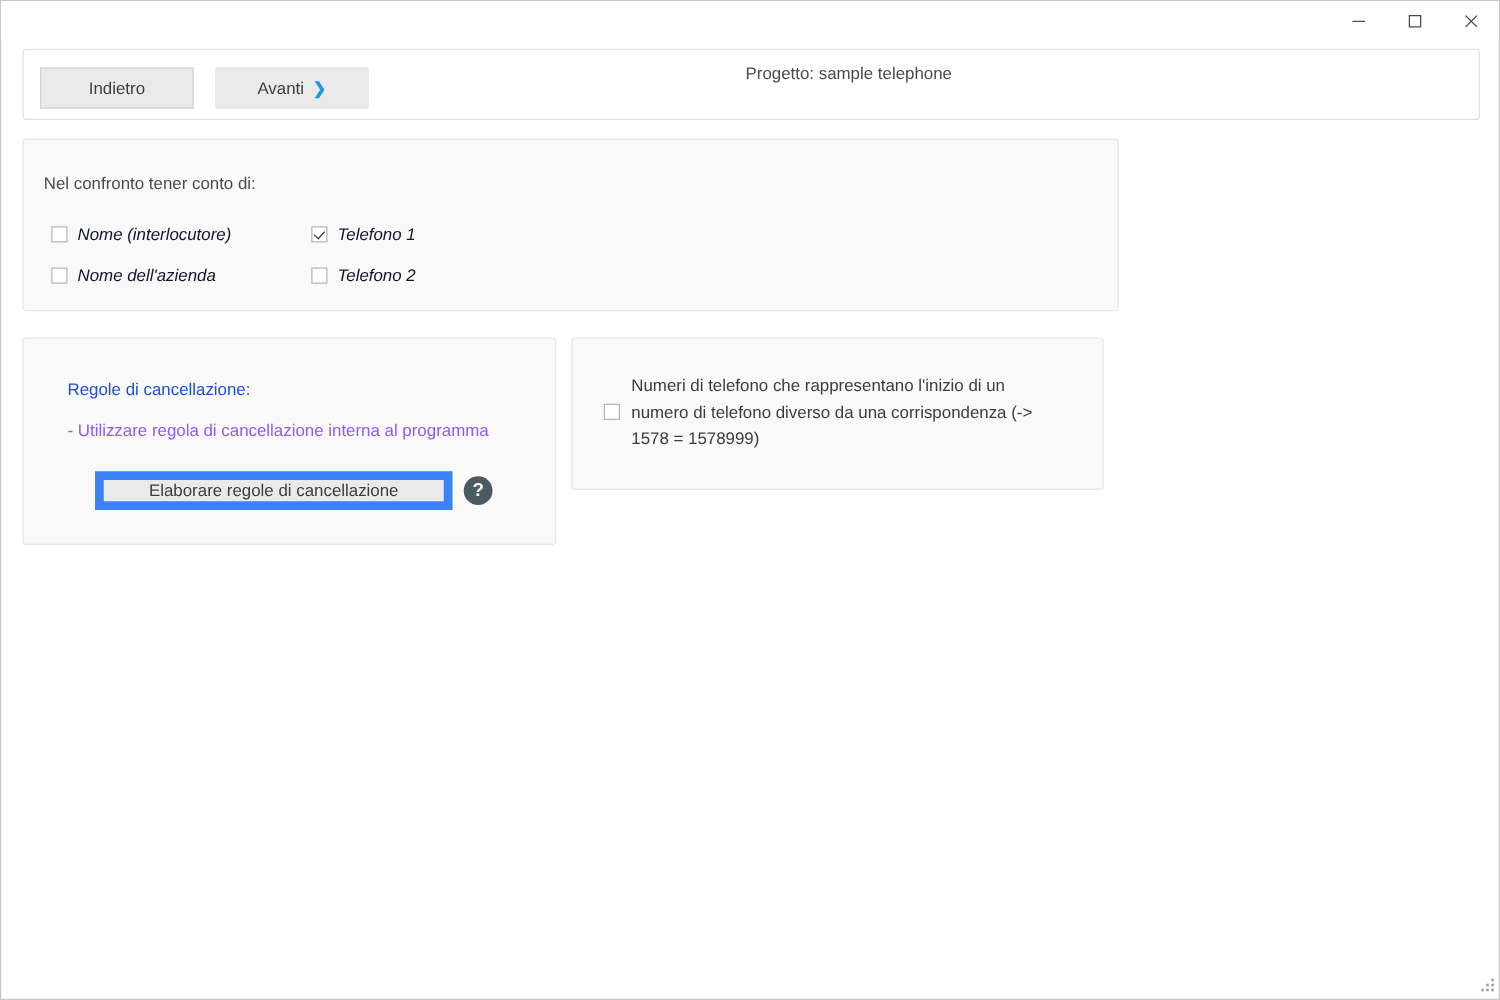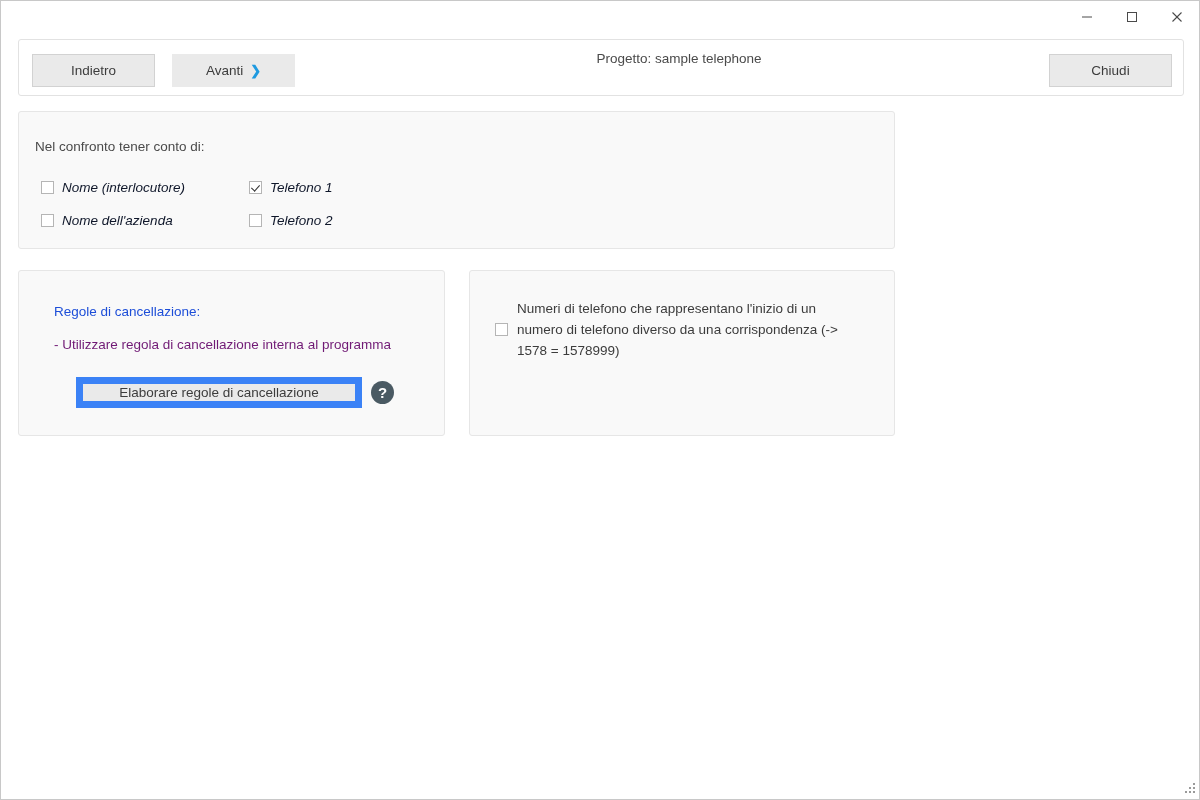--- a/index.html
+++ b/index.html
@@ -107,21 +107,21 @@
   
   .panel {
     position: absolute;
     box-sizing: border-box;
     background: #f9f9f9;
     border: 1px solid #e6e6e6;
     border-radius: 3px;
   }
   #compare-panel { left: 17px;  top: 110px; width: 877px; height: 138px; padding-left: 44px; }
   #rules-panel   { left: 17px;  top: 269px; width: 427px; height: 166px; }
-  #startnum-panel{ left: 468px; top: 269px; width: 426px; height: 166px; padding-left: 20px; }
+  #startnum-panel{ left: 456px; top: 269px; width: 426px; height: 122px; padding-left: 20px; }
 
   
   #compare-heading {
     position: absolute;
     left: 16px;
     top: 27px;
     color: #4a4a4a;
     font-size: 13.5px;
   }
   .cb-row {
@@ -169,21 +169,21 @@
     position: absolute;
     left: 35px;
     top: 33px;
     color: #1d4ed8;
     font-size: 13.5px;
   }
   #rules-detail {
     position: absolute;
     left: 35px;
     top: 66px;
-    color: #701a75;
+    color: #8b5cf6;
     font-size: 13.5px;
   }
   #process-rules-button {
     position: absolute;
     left: 57px;
     top: 106px;
     width: 286px;
     height: 31px;
     box-sizing: border-box;
     background: #eaeaea;
@@ -286,23 +286,20 @@
     </button>
 
     <button class="tb-btn" id="back-button">
       <span>Indietro</span>
     </button>
 
     <div id="toolbar-title">
       <span class="line2">Progetto: sample telephone</span>
     </div>
 
-    <button class="tb-btn" id="close-button">
-      <span>Chiudi</span>
-    </button>
   </div>
 
   <div class="panel" id="compare-panel">
 
     <div id="compare-heading">Nel confronto tener conto di:</div>
 
     <div class="cb-row" id="cb-nome">
       <span class="checkbox"></span>
       <span class="cb-label">Nome (interlocutore)</span>
     </div>

